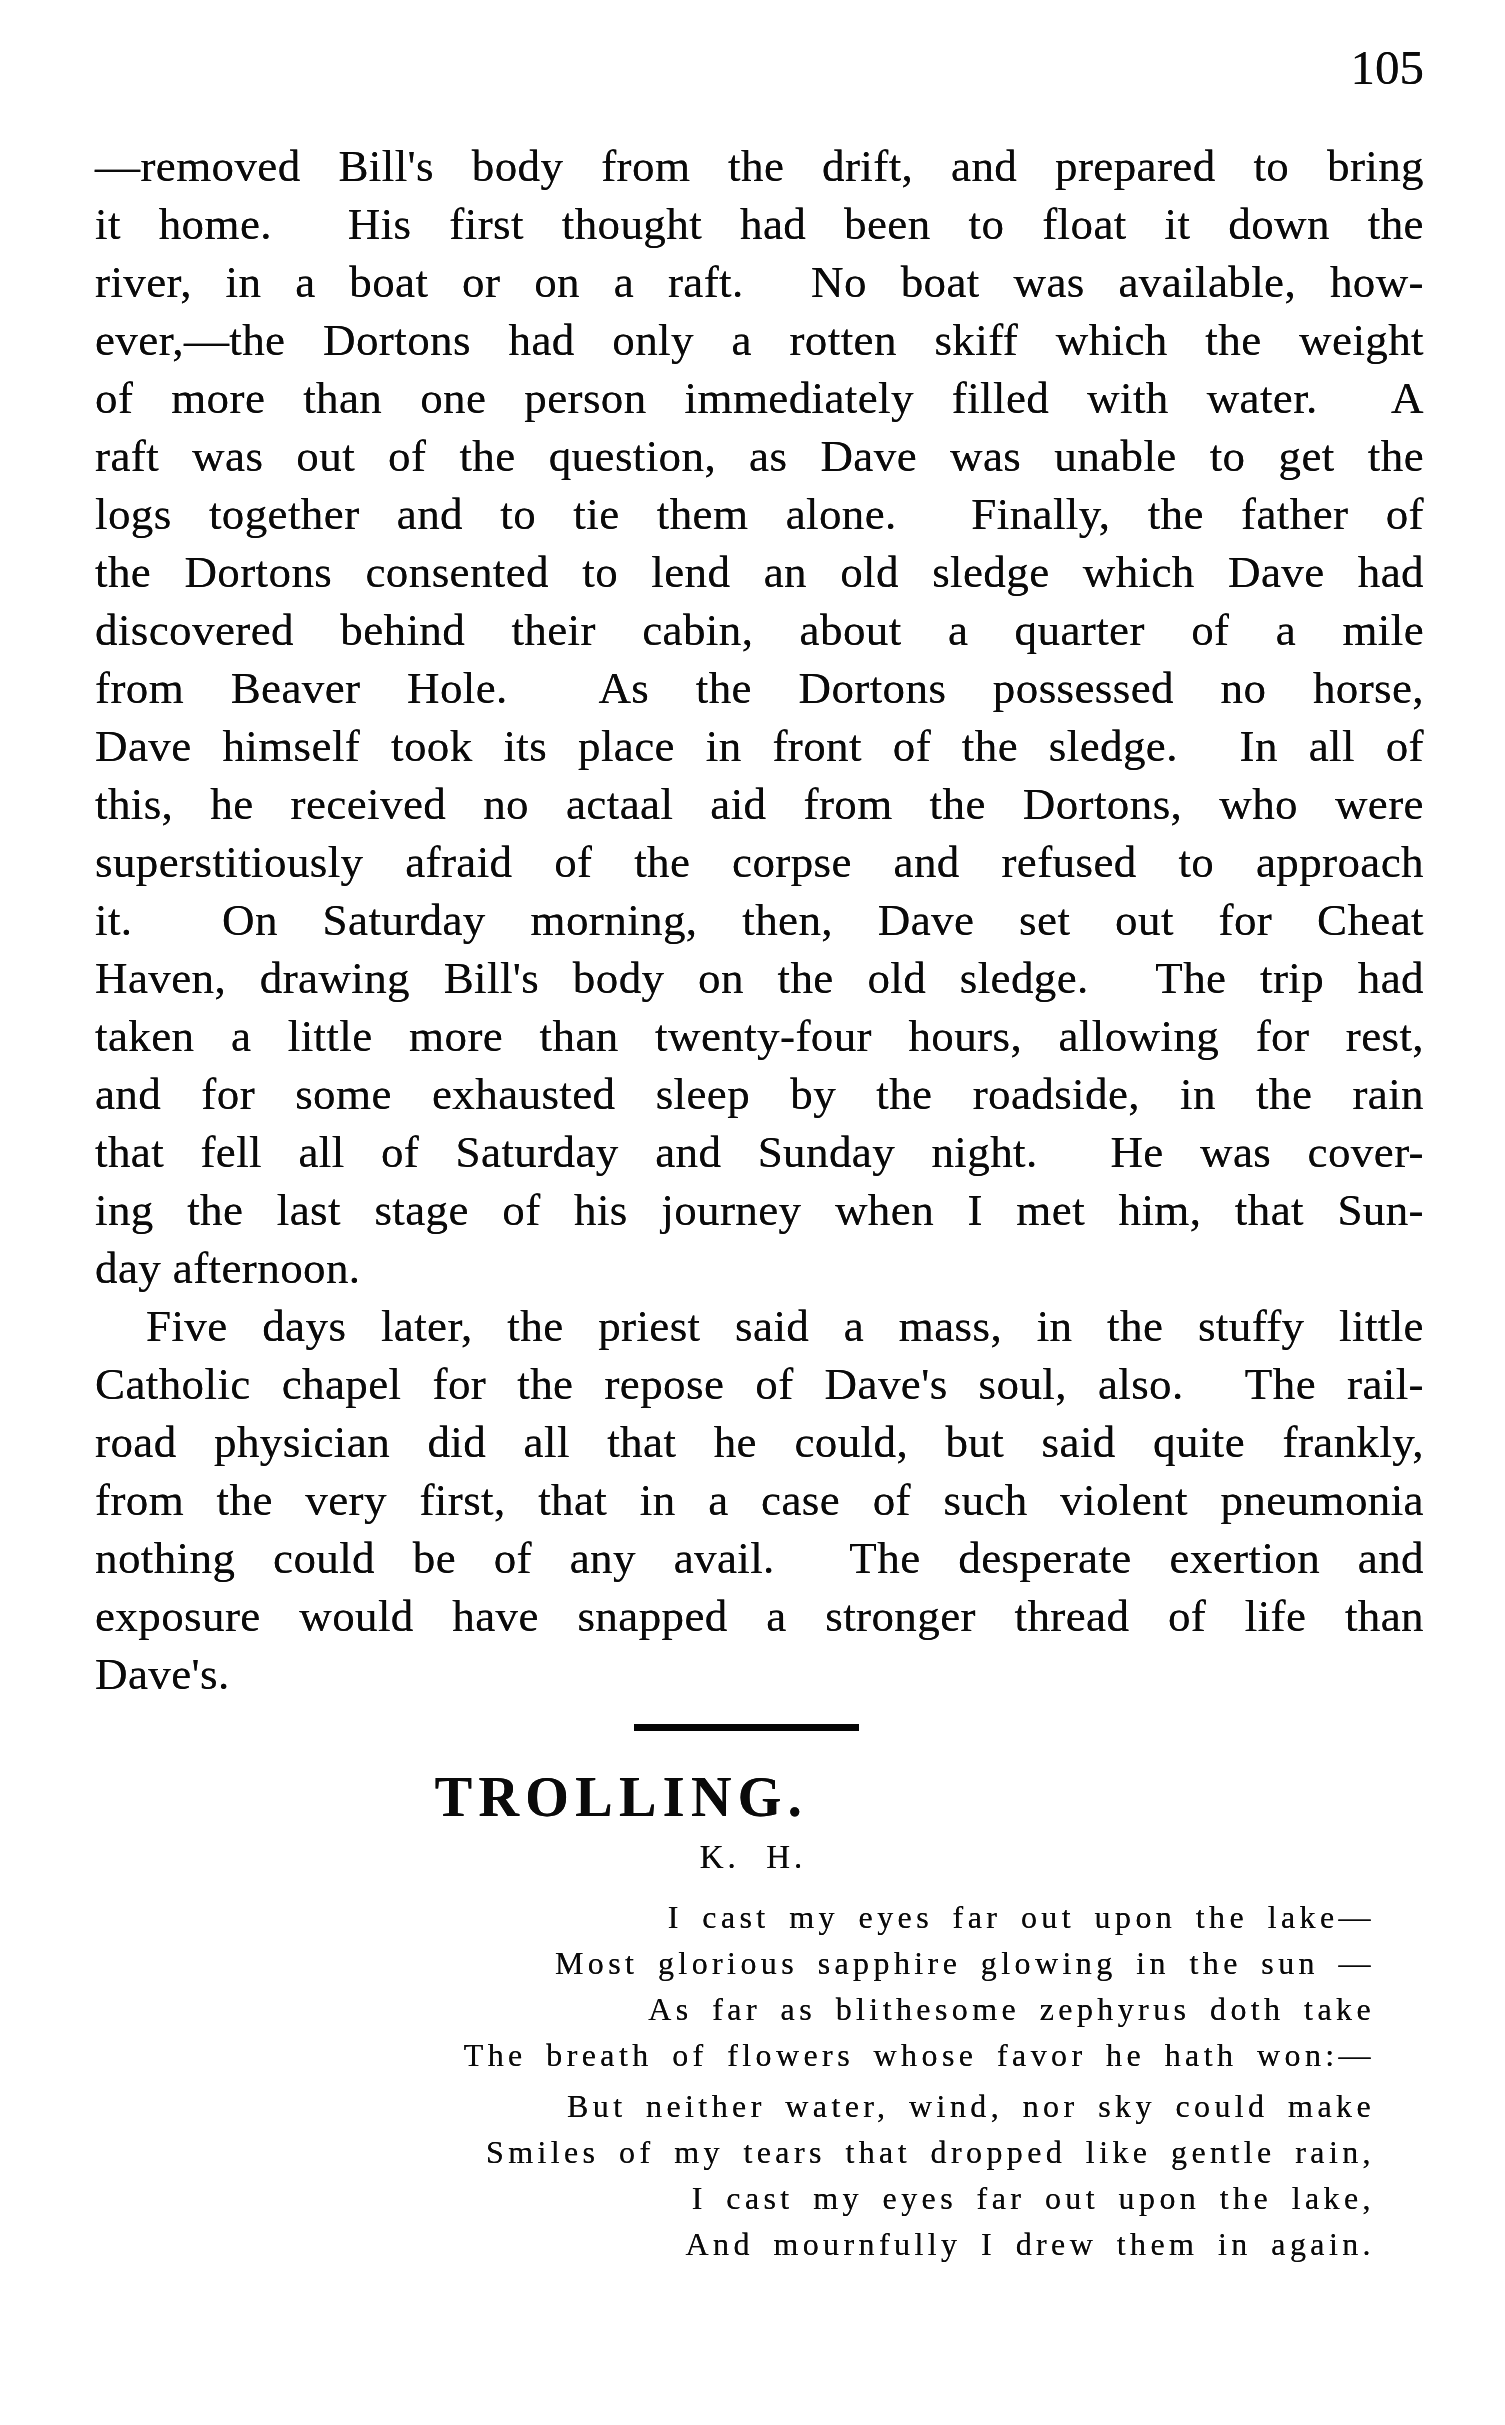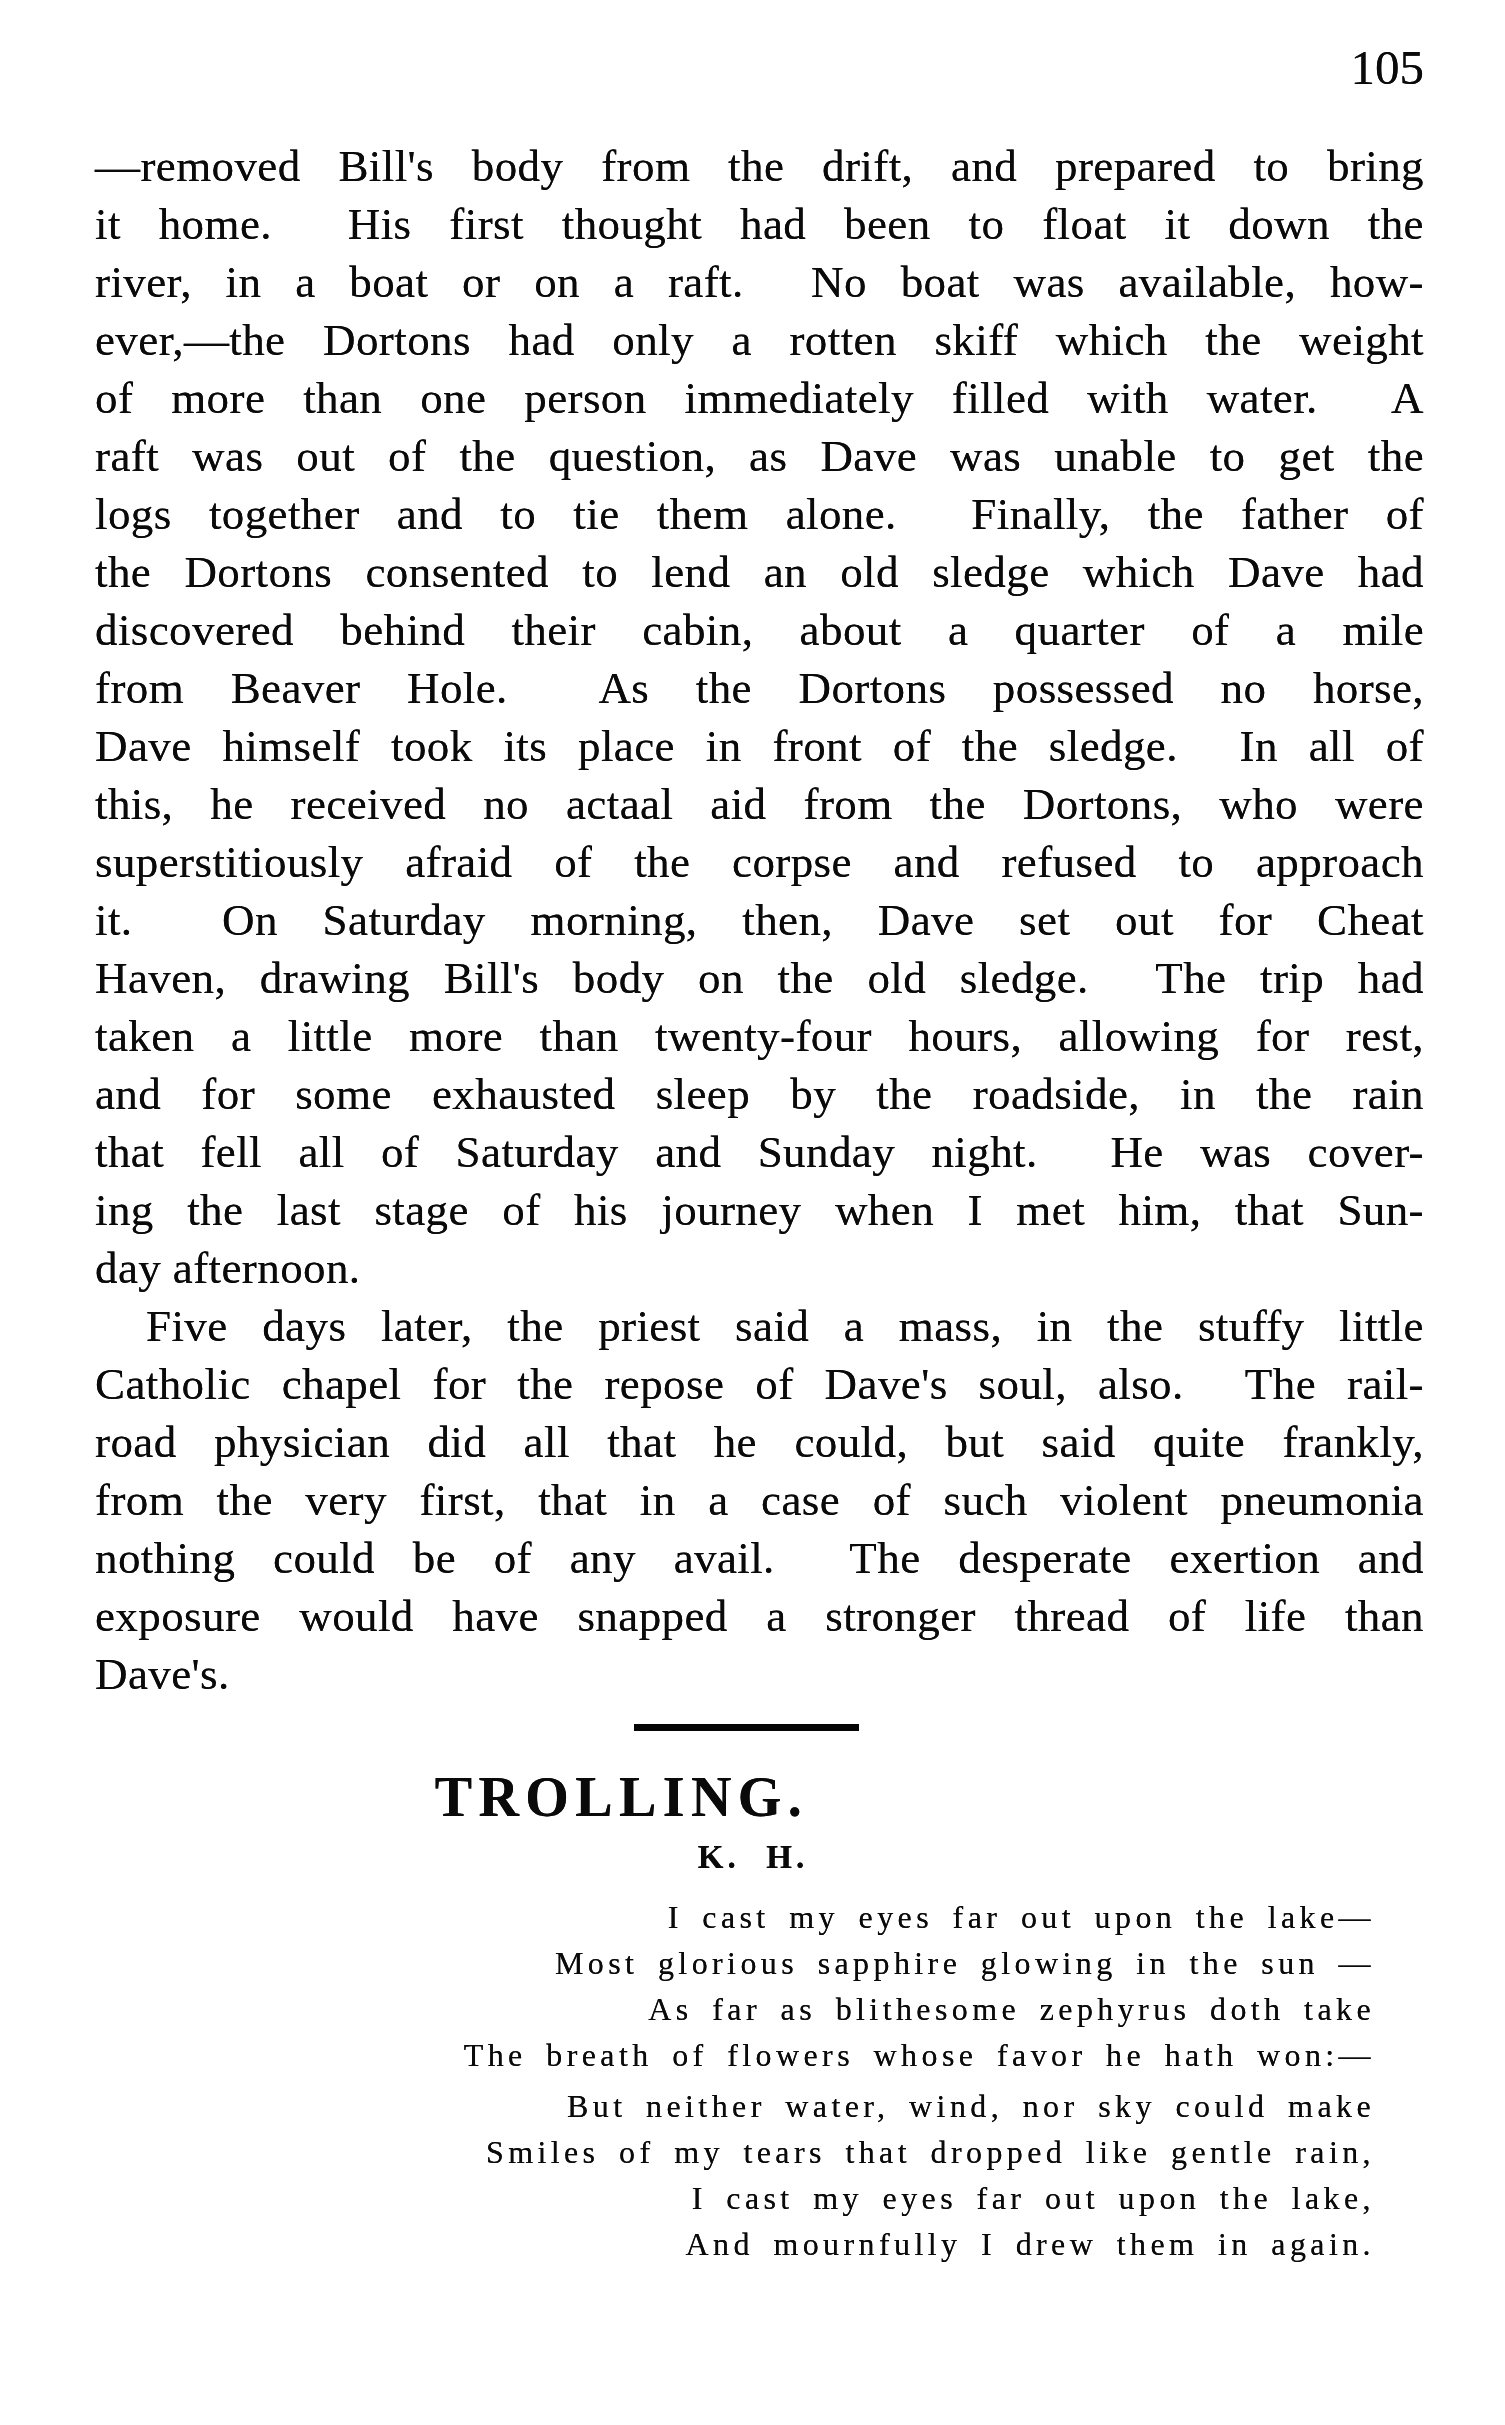--- a/index.html
+++ b/index.html
@@ -61,21 +61,21 @@
     font-size: 56px; line-height: 51px;
     font-weight: bold;
     letter-spacing: 6.4px;
   }
   .byline {
     position: absolute; top: 1841px; left: 0; width: 1506px;
     text-align: center;
     font-size: 33px; line-height: 33px;
     letter-spacing: 4px;
     word-spacing: 14.3px;
-    font-weight: bold;
+    font-weight: normal;
   }
 
   
   .poem {
     position: absolute; top: 1894px; left: 181px; width: 1194px;
     font-size: 32px; line-height: 46px;
     letter-spacing: 4.4px;
     word-spacing: 7.2px;
     text-align: right;
   }

